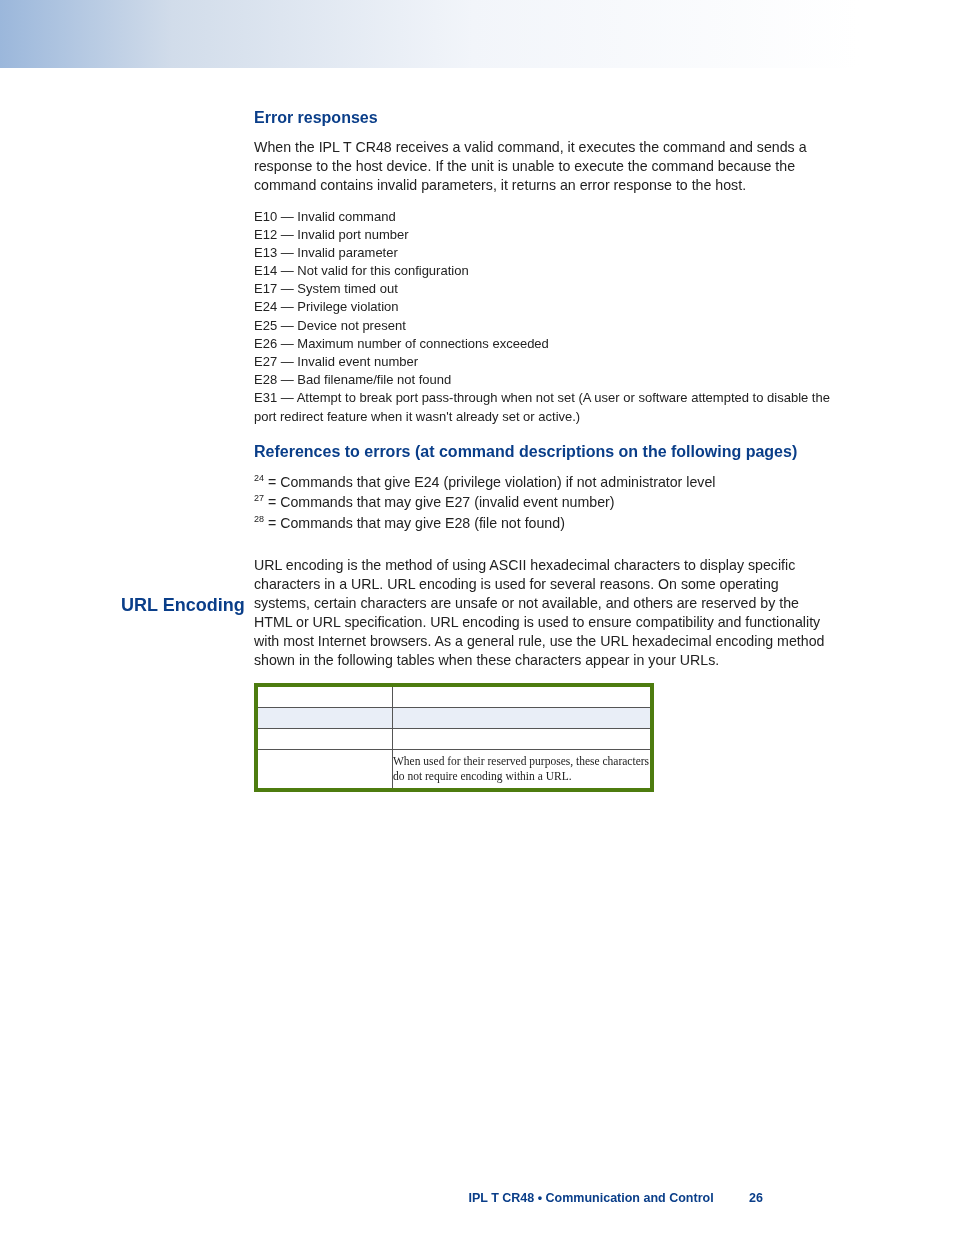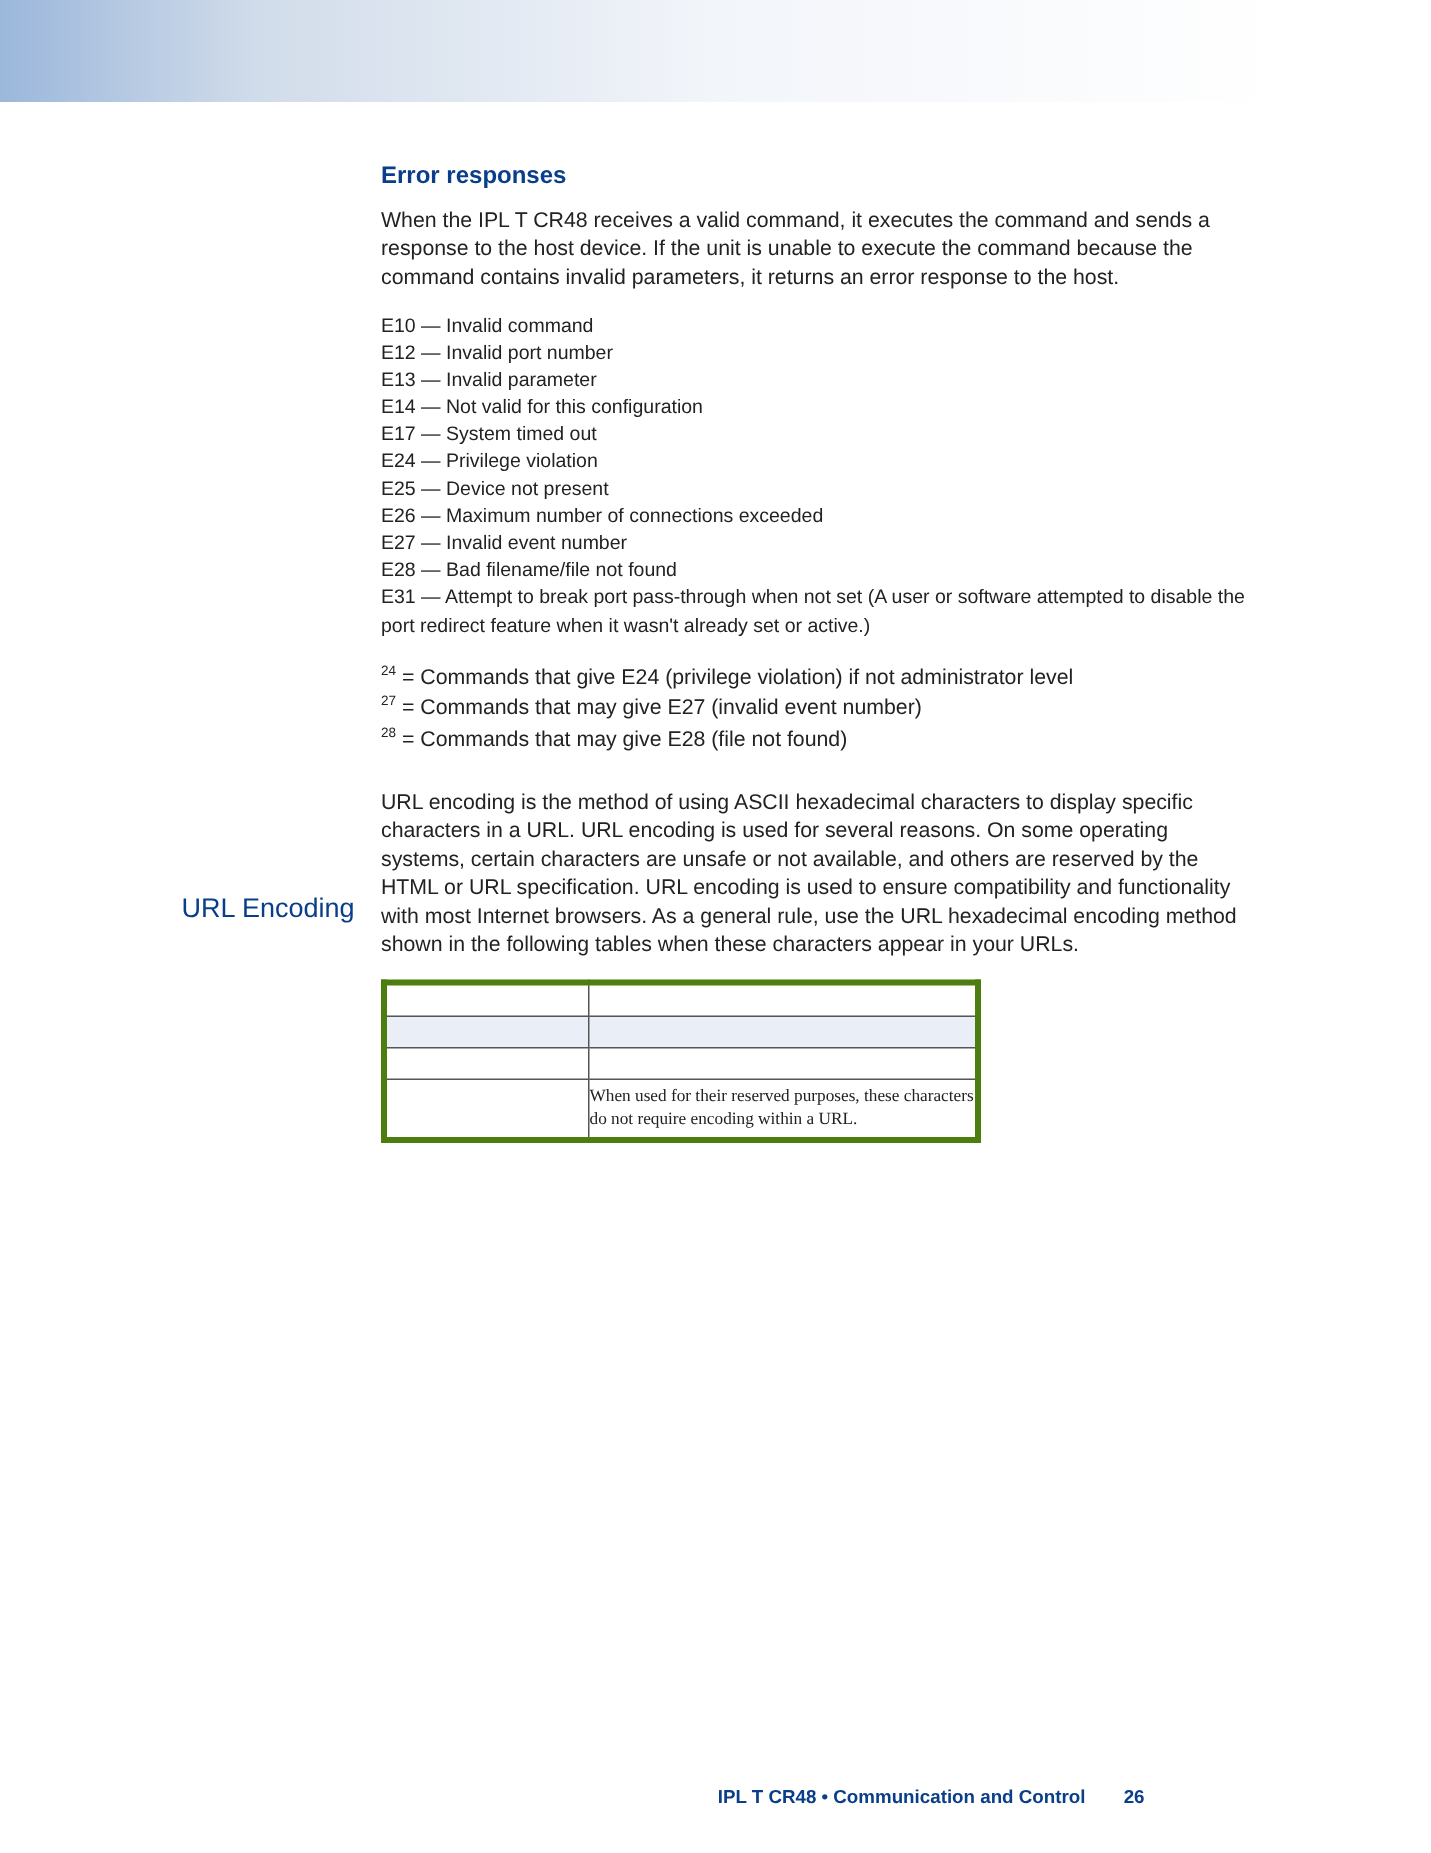--- a/index.html
+++ b/index.html
@@ -29,21 +29,21 @@
   }
   .h3 {
     color: #0a3e89;
     font-weight: 700;
     font-size: 16px;
     margin: 0 0 10px 0;
     line-height: 1.25;
   }
   .h2 {
     color: #0a3e89;
-    font-weight: 400;
+    font-weight: 700;
     font-size: 18px;
     margin: 0 0 12px 0;
   }
   .h2-left {
     position: absolute;
     left: 121px;
     top: 595px;
   }
   .para {
     font-size: 14.2px;
@@ -92,21 +92,21 @@
 
   
   .footer {
     position: absolute;
     bottom: 30px;
     right: 96px;
     font-size: 12.5px;
     color: #0a3e89;
     font-weight: 600;
   }
-  .footer .pagenum { margin-left: 22px; font-weight: 700; }
+  .footer .pagenum { margin-left: 32px; font-weight: 700; }
 
   .section2 { margin-top: 6px; }
   .section3 { margin-top: 22px; }
 </style>
 </head>
 <body>
 
 <div class="page">
   <div class="top-bar"></div>
 
@@ -123,20 +123,21 @@
       <span class="err-row">E14 — Not valid for this configuration</span>
       <span class="err-row">E17 — System timed out</span>
       <span class="err-row">E24 — Privilege violation</span>
       <span class="err-row">E25 — Device not present</span>
       <span class="err-row">E26 — Maximum number of connections exceeded</span>
       <span class="err-row">E27 — Invalid event number</span>
       <span class="err-row">E28 — Bad filename/file not found</span>
       <span class="err-row">E31 — Attempt to break port pass-through when not set (A user or software attempted to disable the port redirect feature when it wasn't already set or active.)</span>
     </div>
 
+    <div class="h3 section2">References to errors (at command descriptions on the following pages)</div>
 
     <div style="margin-bottom:16px;">
       <div class="sup-row"><sup>24</sup><span> = Commands that give E24 (privilege violation) if not administrator level</span></div>
       <div class="sup-row"><sup>27</sup><span> = Commands that may give E27 (invalid event number)</span></div>
       <div class="sup-row"><sup>28</sup><span> = Commands that may give E28 (file not found)</span></div>
     </div>
 
     <div class="section3">
       <p class="para">URL encoding is the method of using ASCII hexadecimal characters to display specific characters in a URL. URL encoding is used for several reasons. On some operating systems, certain characters are unsafe or not available, and others are reserved by the HTML or URL specification. URL encoding is used to ensure compatibility and functionality with most Internet browsers. As a general rule, use the URL hexadecimal encoding method shown in the following tables when these characters appear in your URLs.</p>
 

